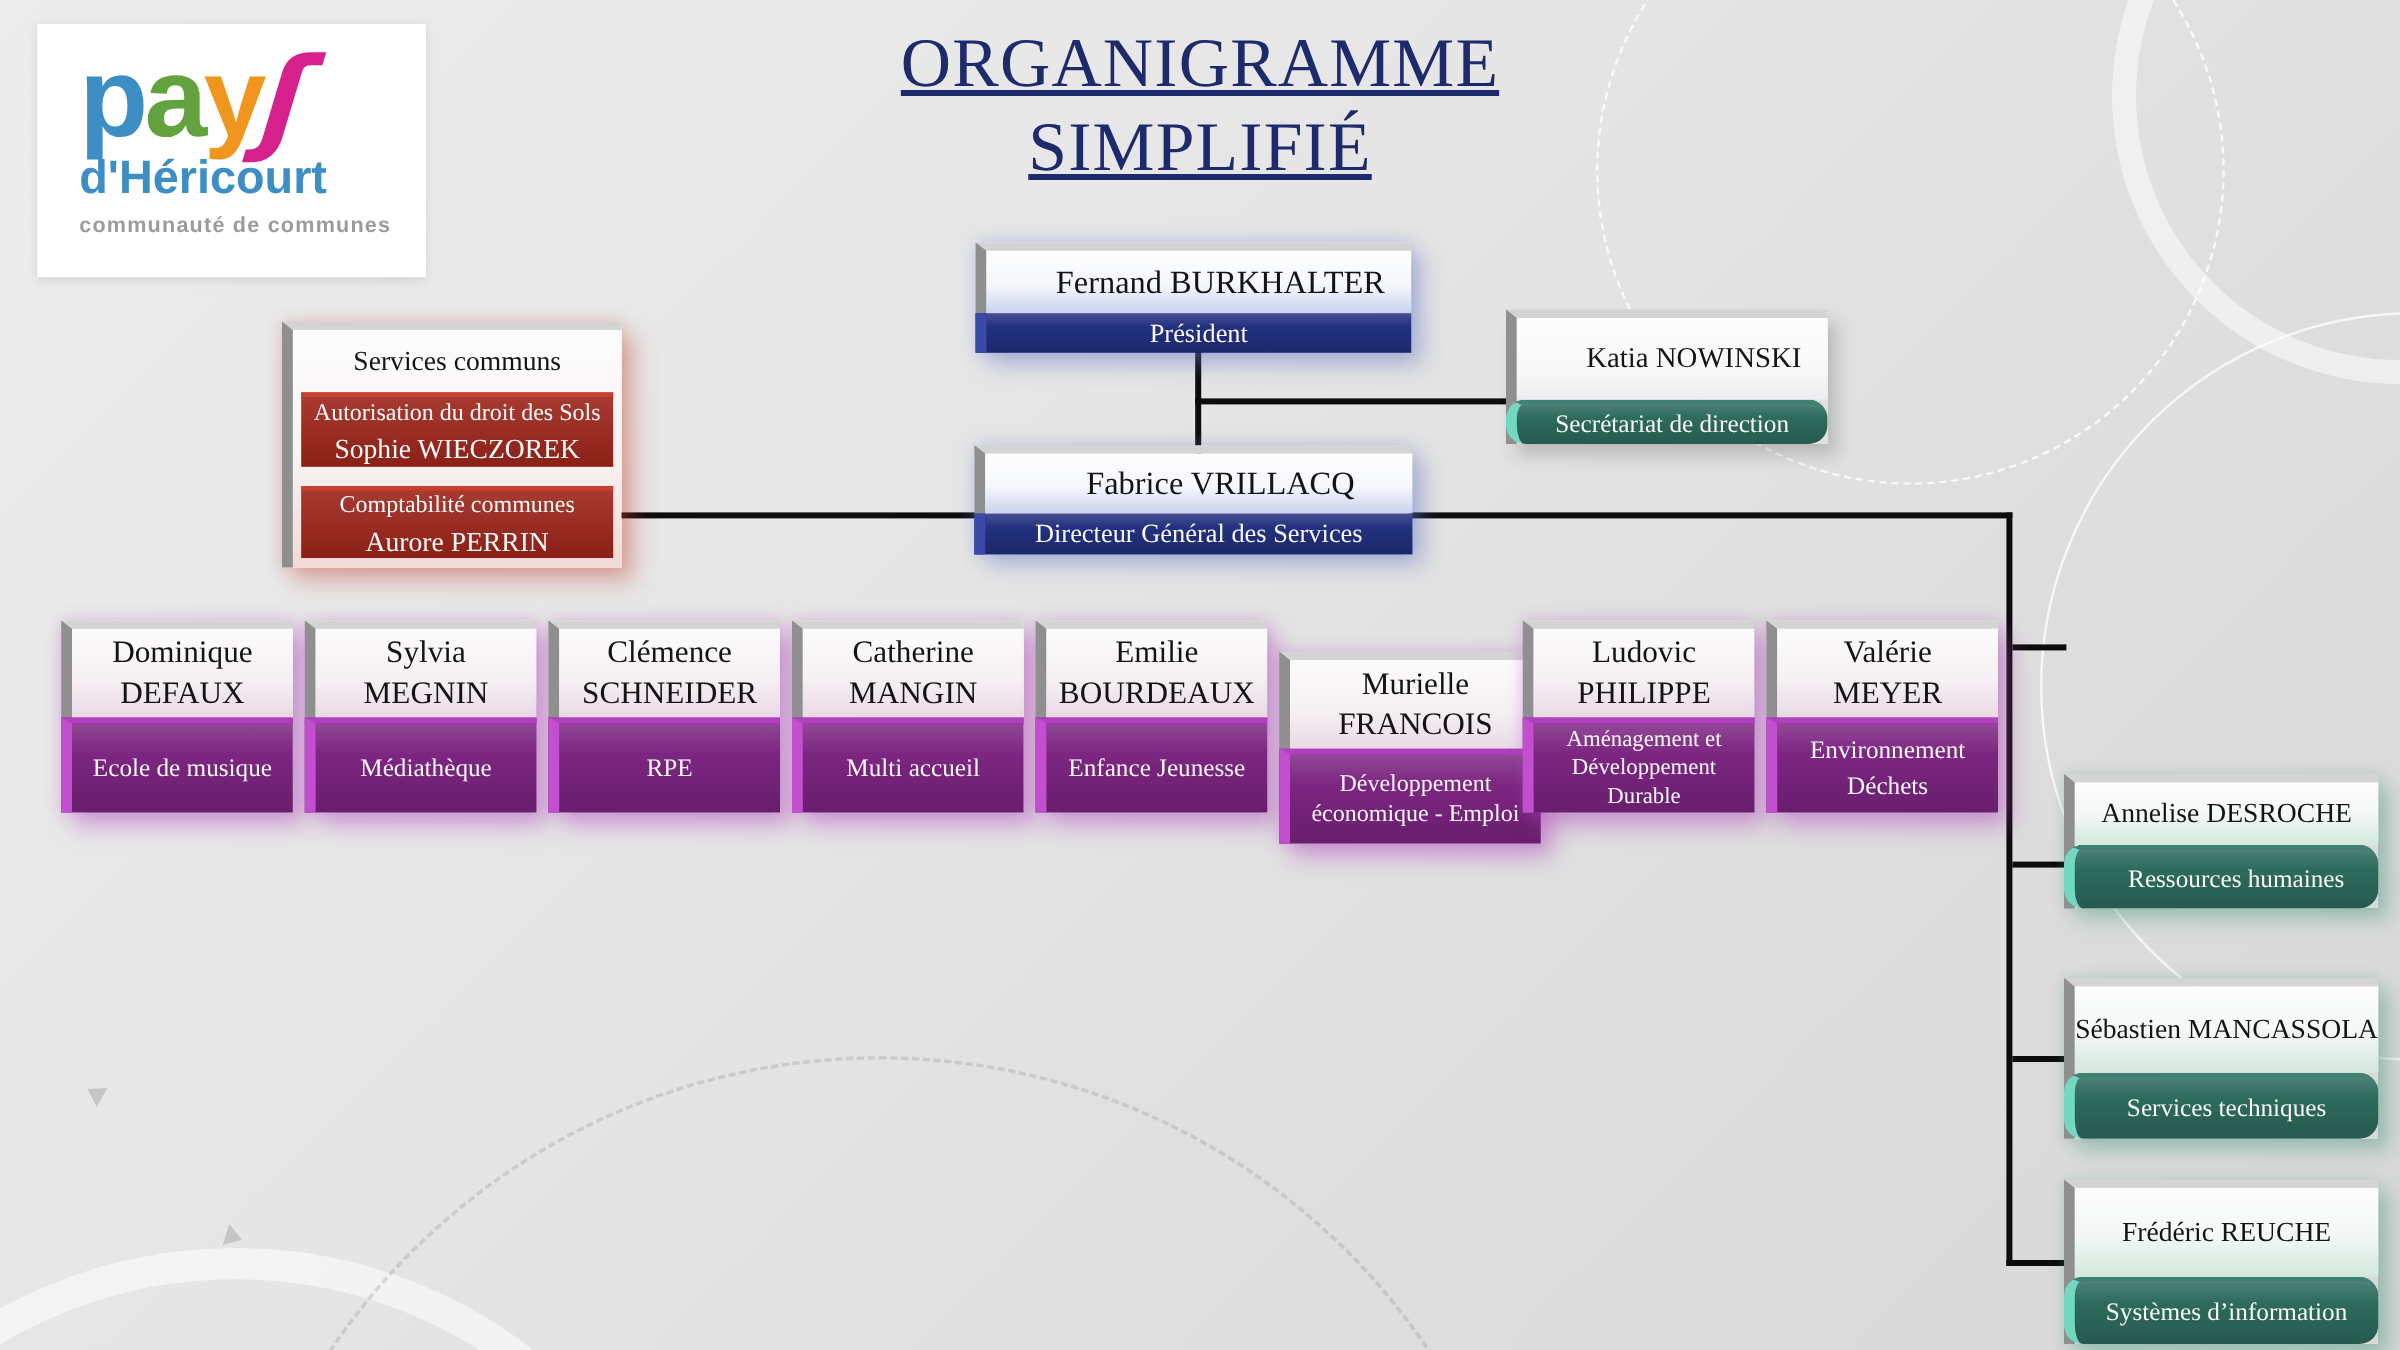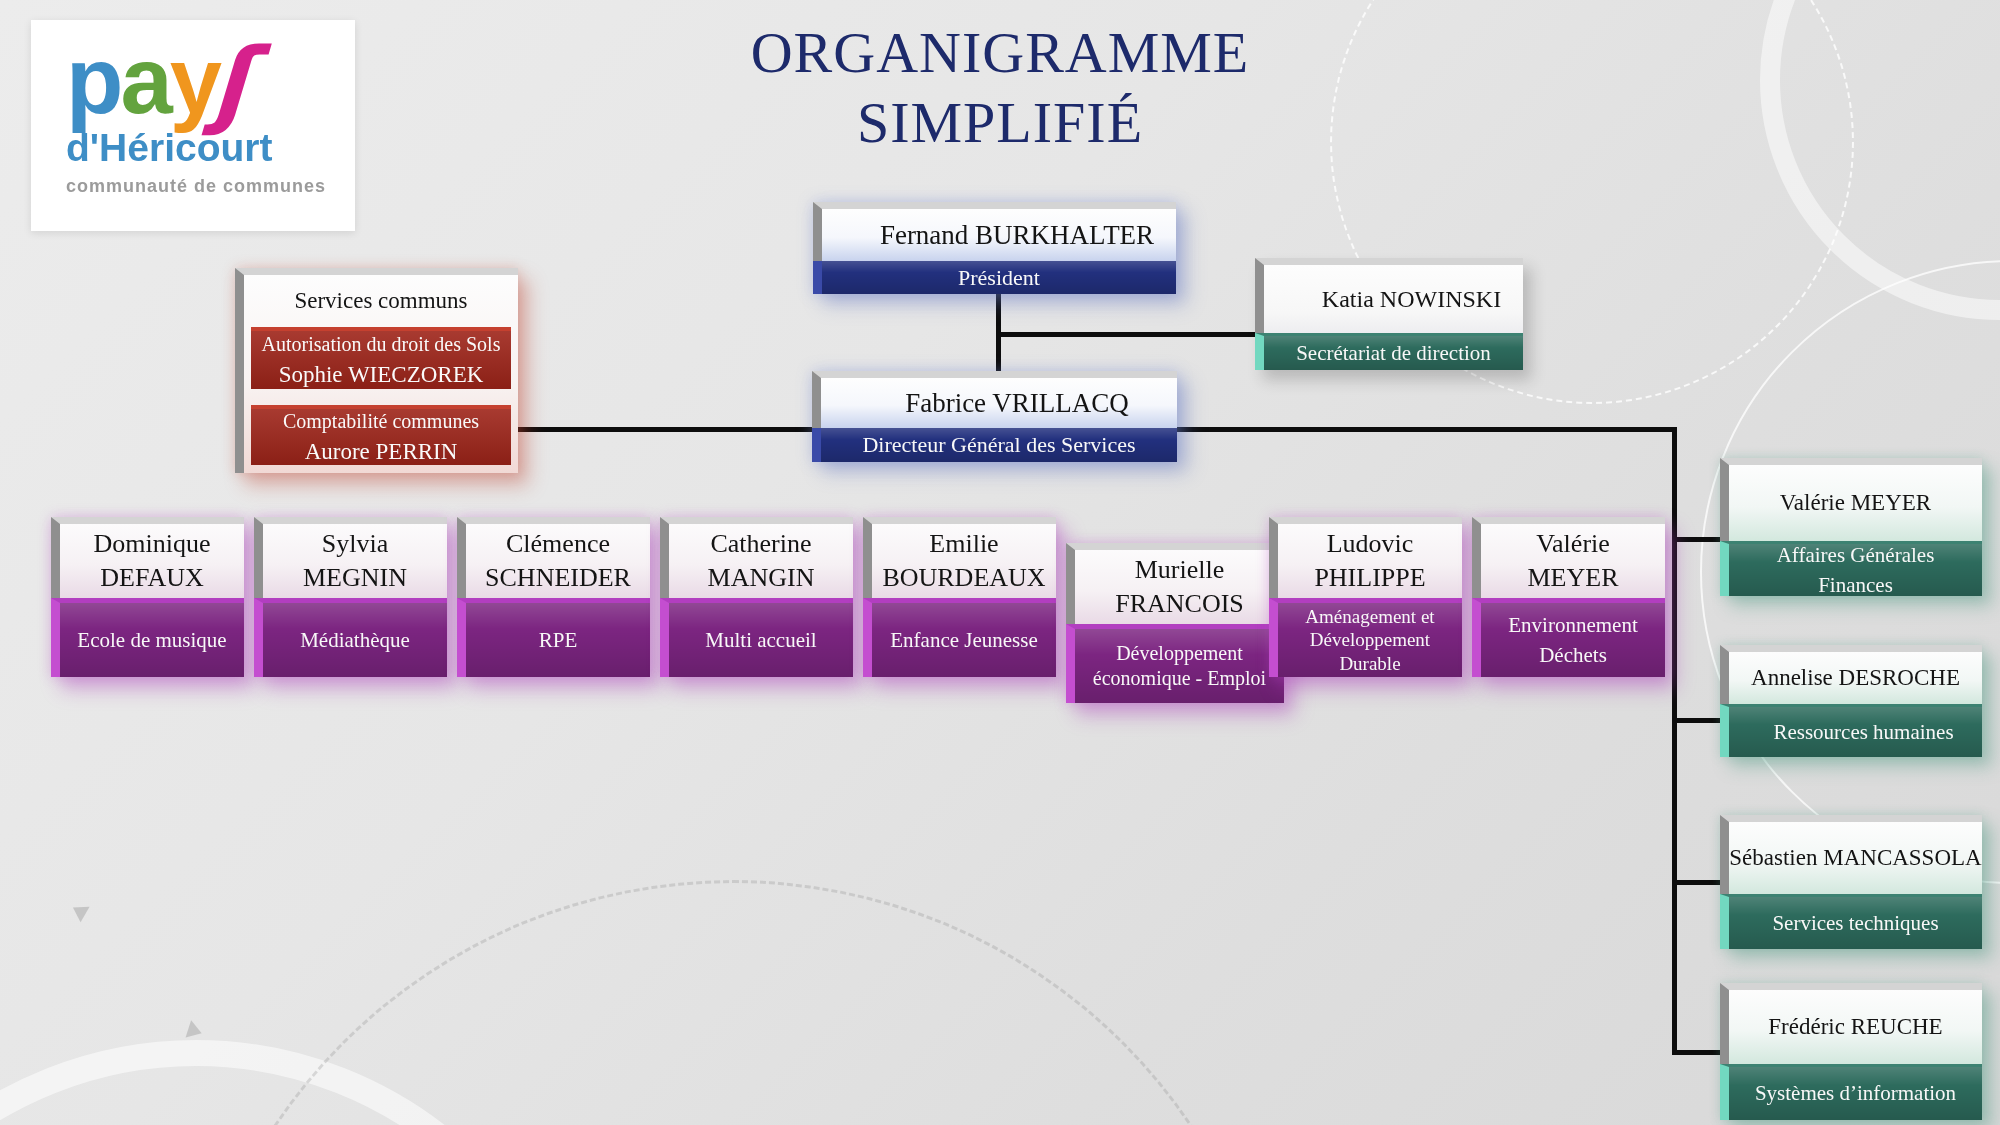--- a/index.html
+++ b/index.html
@@ -23,21 +23,21 @@
   .logo-card{position:absolute;left:31px;top:20px;width:324px;height:211px;background:#fff;
     box-shadow:0 2px 8px rgba(0,0,0,.10);z-index:2;
     font-family:"Liberation Sans","DejaVu Sans",sans-serif;padding:18px 0 0 35px;box-sizing:border-box;}
   .logo-pays{font-size:94px;font-weight:bold;line-height:.92;letter-spacing:-3px;}
   .logo-pays span{display:inline-block;}
   .logo-s{font-family:"DejaVu Sans",sans-serif;font-style:italic;transform:skewX(-6deg) translateY(2px);}
   .logo-name{font-size:39px;font-weight:bold;letter-spacing:0;margin-top:2px;}
   .logo-sub{font-size:18px;letter-spacing:1px;margin-top:6px;font-weight:bold;}
   
   .title{position:absolute;left:600px;top:18px;width:800px;text-align:center;z-index:2;
-    font-size:58px;letter-spacing:1px;line-height:1.2;}
+    font-size:58px;letter-spacing:1px;line-height:1.2;text-decoration:underline;}
   
   .cline{position:absolute;background:#0d0d0d;z-index:1;}
   
   .card{position:absolute;z-index:2;box-sizing:border-box;
     border-top:7px solid #d4d4d4;border-left:9px solid #8f8f8f;
     display:flex;flex-direction:column;}
   .white-sec{display:flex;flex-direction:column;align-items:center;justify-content:center;
     text-align:center;color:#141414;}
   .bar{display:flex;flex-direction:column;align-items:center;justify-content:center;
     text-align:center;color:#f8f8f8;
@@ -48,21 +48,21 @@
   .glow-gray{box-shadow:8px 10px 14px rgba(40,40,40,.22);}
   .glow-red{box-shadow:10px 12px 18px rgba(190,60,40,.35),0 0 12px rgba(200,80,60,.25);}
   .glow-purple{box-shadow:10px 12px 18px rgba(170,60,185,.40),0 0 12px rgba(185,80,200,.30);}
   .glow-green{box-shadow:10px 10px 16px rgba(60,145,120,.35),0 0 10px rgba(80,160,135,.25);}
   .wg-blue{background:linear-gradient(180deg,#fefefe 0%,#f5f7fc 55%,#c8d3ee 100%);}
   .wg-plain{background:linear-gradient(180deg,#fdfdfd 0%,#f7f7f7 70%,#ededf0 100%);}
   .wg-red{background:linear-gradient(180deg,#fdfdfd 0%,#f8f2f1 55%,#f1d9d5 100%);}
   .wg-purple{background:linear-gradient(180deg,#fcfbfc 0%,#f6f1f4 55%,#e9dae6 100%);}
   .wg-green{background:linear-gradient(180deg,#fdfdfd 0%,#f2f7f5 55%,#d3e8de 100%);}
   .bar-navy{border-left:9px solid #3a4aa8;margin-left:-9px;}
-  .bar-green{border-left:9px solid #72d8c0;margin-left:-9px;border-top:3px solid #3d8272;}
+  .bar-green{border-left:9px solid #72d8c0;margin-left:-9px;border-top:3px solid #3d8272;border-radius:16px;}
   .bar-purple{border-left:9px solid #c44ed0;margin-left:-9px;border-top:5px solid #b23ec0;}
   .red-item{margin:0 7px;color:#fafafa;text-align:center;display:flex;flex-direction:column;
     justify-content:center;border-top:4px solid #c5402f;
     background-image:linear-gradient(180deg,rgba(255,255,255,.10),rgba(0,0,0,.12));}
   
   .nm-lg{font-size:27px;padding-left:36px;}
   .nm-md{font-size:24px;}
   .nm-sm{font-size:23px;}
   .role{font-size:22px;}
   .role-sm{font-size:21px;}
@@ -200,25 +200,20 @@
 
   <div class="card glow-purple" style="left:1472px;top:517px;width:193px;">
     <div class="white-sec wg-purple" style="height:74px;">
       <div class="dept-first">Valérie</div>
       <div class="dept-last">MEYER</div>
     </div>
     <div class="bar bar-purple svc pre" style="height: 74px; background-color: rgb(124, 37, 129);">Environnement
 Déchets</div>
   </div>
 
-  <div class="card glow-green" style="left:1720px;top:458px;width:262px;">
-    <div class="white-sec wg-green nm-sm" style="height:76px;">Valérie MEYER</div>
-    <div class="bar bar-green svc pre" style="height: 52px; background-color: rgb(45, 107, 93);">Affaires Générales
-Finances</div>
-  </div>
 
   <div class="card glow-green" style="left:1720px;top:645px;width:262px;">
     <div class="white-sec wg-green nm-sm" style="height:52px;">Annelise DESROCHE</div>
     <div class="bar bar-green svc pre" style="height: 50px; background-color: rgb(45, 107, 93); padding-left: 16px;">Ressources humaines</div>
   </div>
 
   <div class="card glow-green" style="left:1720px;top:815px;width:262px;">
     <div class="white-sec wg-green nm-sm" style="height:72px;">Sébastien MANCASSOLA</div>
     <div class="bar bar-green svc pre" style="height: 52px; background-color: rgb(45, 107, 93);">Services techniques</div>
   </div>

